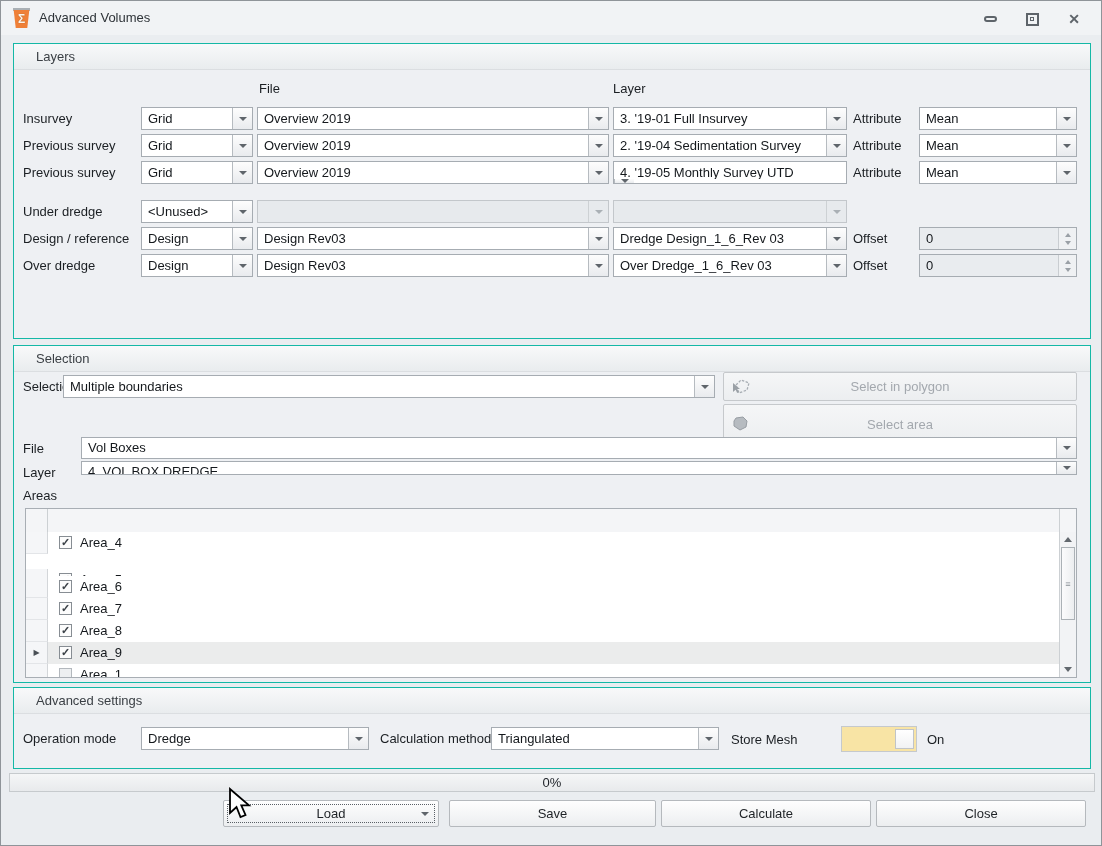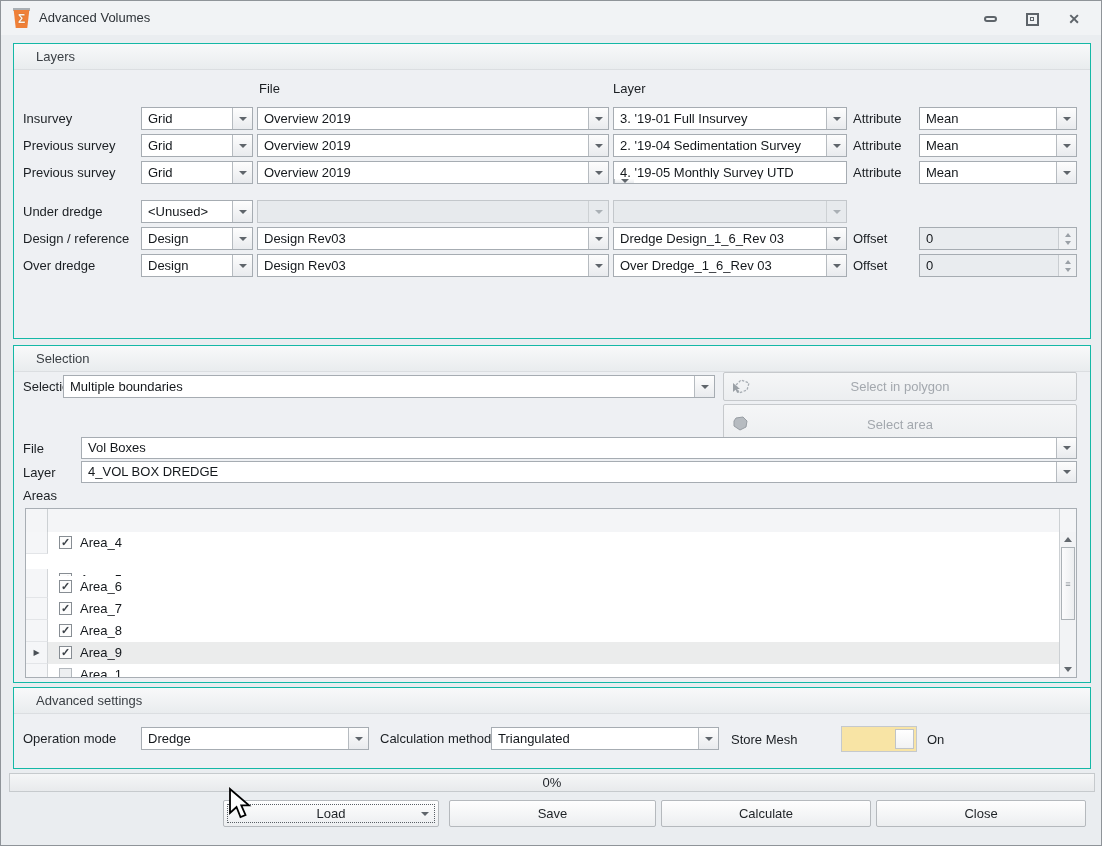--- a/index.html
+++ b/index.html
@@ -295,21 +295,21 @@
   </div>
 
   <div class="lbl" style="left:22px;top:440px;">File</div>
   <div class="combo" style="left:80px;top:436px;width:996px;height:22px;">
     <span class="ctext" style="line-height:20px;">Vol Boxes</span>
     <span class="cbtn">
         <i class="tri"></i>
       </span>
   </div>
   <div class="lbl" style="left:22px;top:464px;">Layer</div>
-  <div class="combo" style="left:80px;top:460px;width:996px;height:22px;">
+  <div class="combo" style="left:80px;top:460px;width:996px;height:14px;">
     <span class="ctext" style="line-height:20px;">4_VOL BOX DREDGE</span>
     <span class="cbtn">
         <i class="tri"></i>
       </span>
   </div>
 
   <div class="lbl" style="left:22px;top:487px;">Areas</div>
 
   <div class="grid">
     <div class="ghead">

